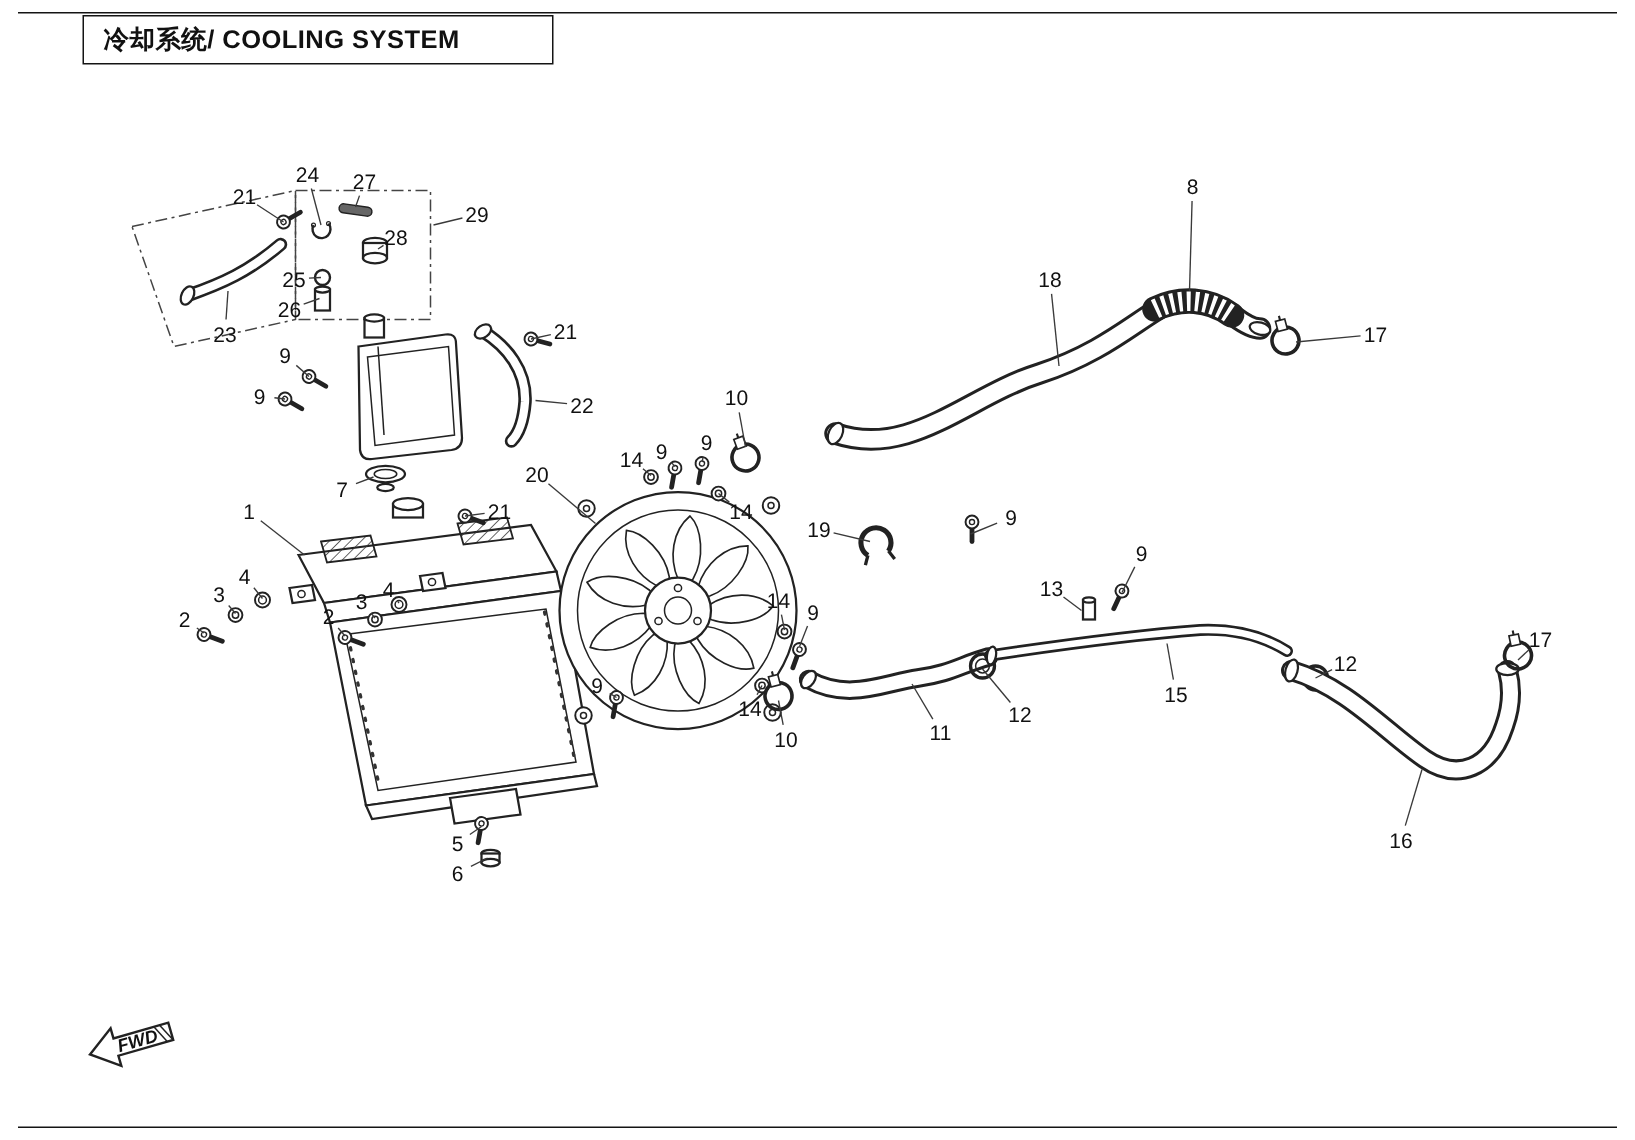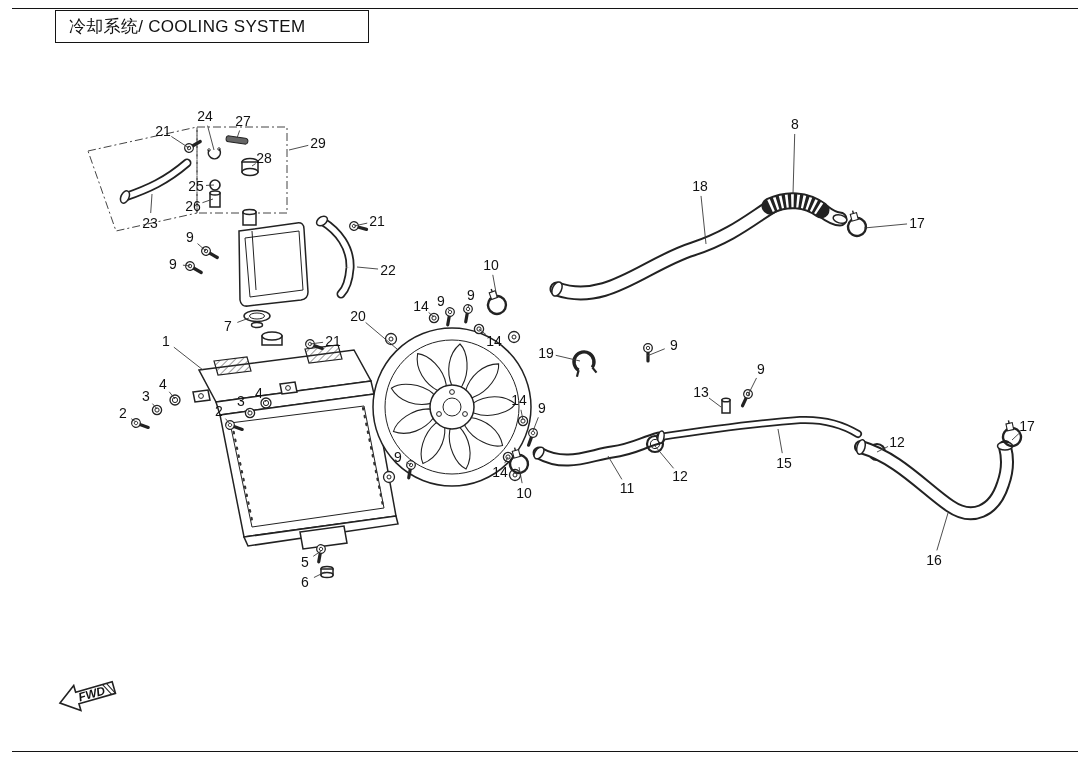--- a/index.html
+++ b/index.html
@@ -7,21 +7,21 @@
     position:relative; width:1090px; height:760px; background:#ffffff;
     font-family:"Liberation Sans", sans-serif; overflow:hidden;
   }
   .rule { position:absolute; left:12px; right:12px; border-top:1.6px solid #141414; }
   .rule.top { top:8px; }
   .rule.bottom { top:751px; }
   .title-box {
     position:absolute; left:55px; top:10px; width:314px; height:33px;
     border:1.6px solid #141414; box-sizing:border-box;
     display:flex; align-items:center; padding-left:13px;
-    font-size:17px; font-weight:normal; color:#111; letter-spacing:0.3px;
+    font-size:17px; font-weight:bold; color:#111; letter-spacing:0.3px;
     background:#fff; z-index:3;
   }
   svg.canvas { position:absolute; left:0; top:0; z-index:2; }
   .callout { font-family:"Liberation Sans",sans-serif; font-size:14px; fill:#111; text-anchor:middle; }
   .leader { stroke:#3a3a3a; stroke-width:0.9; fill:none; }
   .ol { fill:#fff; stroke:#222; stroke-width:1.5; }
   .thin { fill:none; stroke:#222; stroke-width:1; }
   .dash { fill:none; stroke:#444; stroke-width:1; stroke-dasharray:8 3 2 3; }
   .hoseB { fill:none; stroke:#222; stroke-linecap:round; }
   .hoseW { fill:none; stroke:#fff; stroke-linecap:round; }

